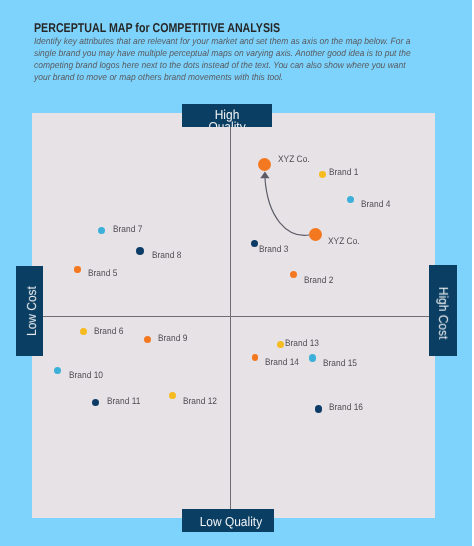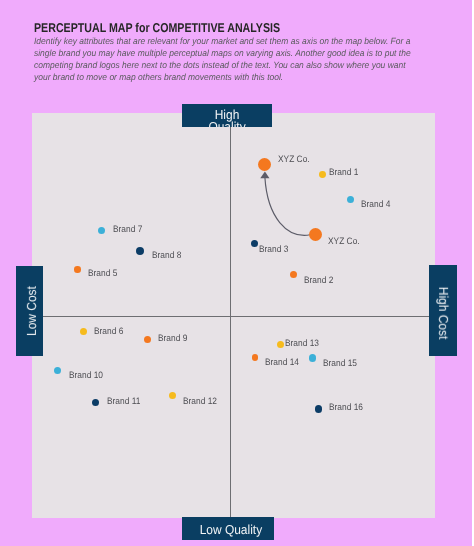--- a/index.html
+++ b/index.html
@@ -1,40 +1,40 @@
 <!DOCTYPE html>
 <html><head>
 <meta charset="utf-8">
 <title>Perceptual Map</title>
 <style>
   html,body{margin:0;padding:0;background:#ffffff;}
   body{width:474px;height:546px;font-family:"Liberation Sans",sans-serif;overflow:hidden;
        -webkit-font-smoothing:antialiased;
        text-rendering:geometricPrecision;}
-  #root{position:relative;width:472px;height:546px;background:#f0abfc;}
+  #root{position:relative;width:472px;height:546px;background:#7dd3fc;}
   
   .title,.desc,.lbl,.lbl span,.ptlabel{will-change:opacity;}
 
   .title{position:absolute;left:34px;top:19.5px;font-size:12.8px;font-weight:bold;
          color:#272727;letter-spacing:0px;white-space:nowrap;
          transform:scaleX(0.832);transform-origin:0 0;}
   .desc{position:absolute;left:34px;top:36px;width:406px;font-size:9.1px;font-style:italic;
         color:#5a5a5e;line-height:11.9px;letter-spacing:0px;
         transform:scaleX(0.932);transform-origin:0 0;}
 
   .panel{position:absolute;left:32px;top:113px;width:403px;height:405px;background:#e7e2e6;}
   .axis-v{position:absolute;left:230px;top:113px;width:1.1px;height:405px;background:#6e6e72;}
   .axis-h{position:absolute;left:32px;top:315.5px;width:403px;height:1.1px;background:#6e6e72;}
 
   .lbl{position:absolute;background:#0a3e62;color:#f2f4f6;overflow:hidden;
        font-size:13px;line-height:12.2px;letter-spacing:0px;}
   .lbl span{display:block;transform:scaleX(0.92);}
   .lbl-top{left:182px;top:103.5px;width:90px;height:23.5px;}
   .lbl-top span{width:44px;margin-left:23.2px;text-align:center;padding-top:5.4px;transform-origin:50% 0;}
-  .lbl-bottom{left:182px;top:509px;width:91.5px;height:23px;margin-top:8px;}
+  .lbl-bottom{left:182px;top:509px;width:91.5px;height:23px;}
   .lbl-bottom span{width:111.8px;margin-left:-6.6px;text-align:center;padding-top:7.0px;transform-origin:50% 0;}
   .lbl-left{left:16px;top:265.5px;width:27px;height:90px;}
   .lbl-right{left:429px;top:265.2px;width:27.6px;height:90.8px;}
   .lbl-left .rot,.lbl-right .rot{position:absolute;white-space:nowrap;left:50%;top:50%;}
   .lbl-left .rot{transform:translate(-50%,-50%) rotate(-90deg) scaleX(0.92);margin-top:0.3px;margin-left:2.6px;}
   .lbl-right .rot{transform:translate(-50%,-50%) rotate(90deg) scaleX(0.92);margin-top:2.9px;margin-left:0.2px;}
 
   .pt{position:absolute;border-radius:50%;}
   .ptlabel{position:absolute;font-size:9.3px;color:#4d4d52;white-space:nowrap;letter-spacing:0px;
            transform:scaleX(0.90);transform-origin:0 0;}

